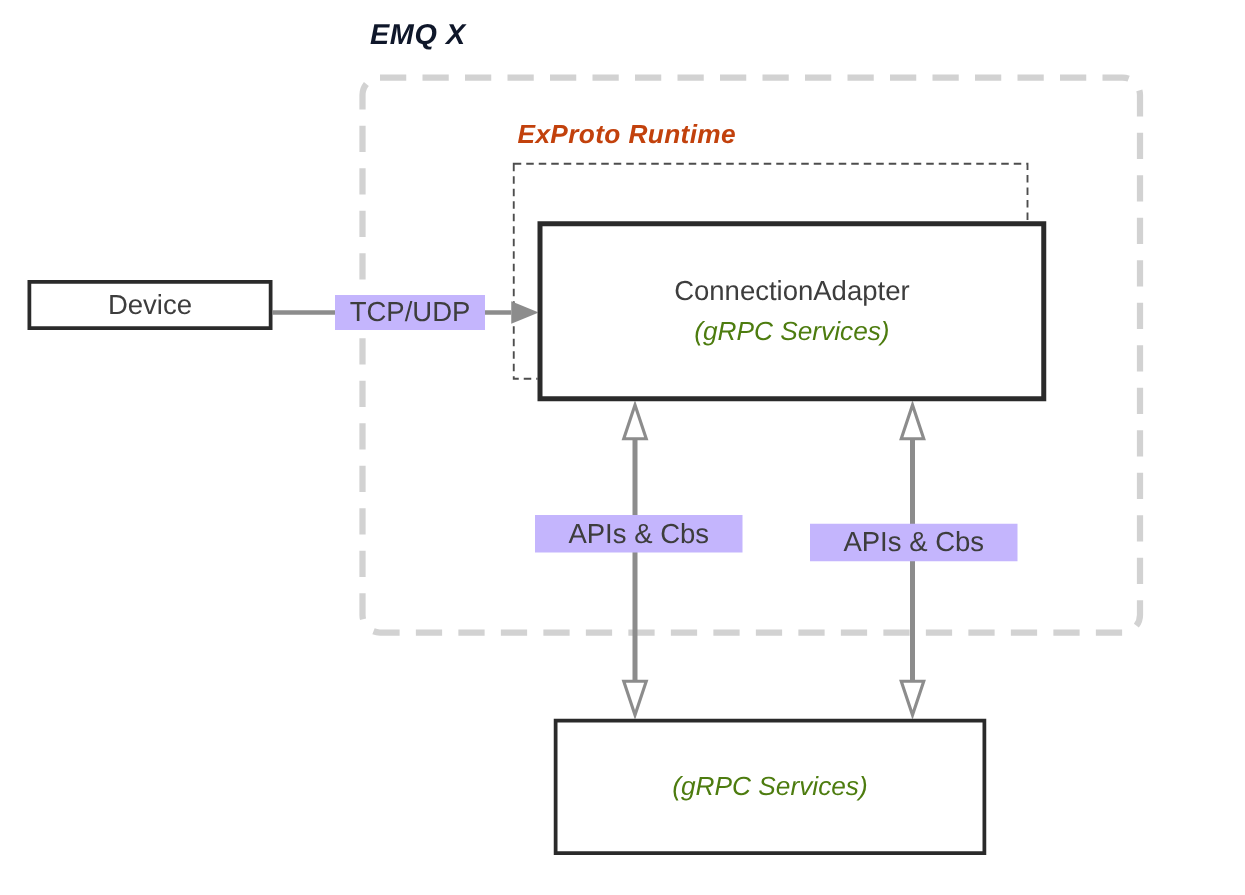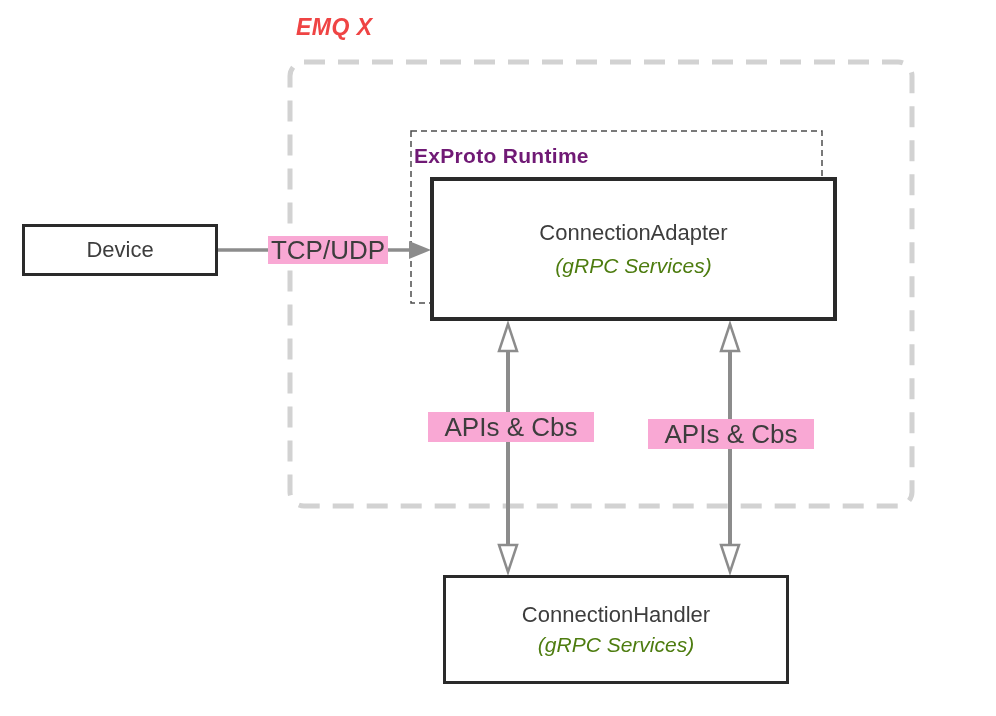--- a/index.html
+++ b/index.html
@@ -20,33 +20,33 @@
     left: 0;
     top: 0;
     z-index: 0;
   }
   .abs { position: absolute; }
 
   .group-title {
     font-style: italic;
     font-weight: 600;
     font-size: 23px;
-    color: #ef4444;
+    color: #0f172a;
     letter-spacing: 0.5px;
     white-space: nowrap;
     z-index: 2;
   }
   .runtime-title {
+    font-style: italic;
     font-weight: 600;
     font-size: 21px;
-    color: #701a75;
+    color: #c2410c;
     letter-spacing: 0.3px;
     white-space: nowrap;
     z-index: 2;
-    margin-top: 48px;
   }
 
   .node-box {
     box-sizing: border-box;
     background: #ffffff;
     border: 4px solid #2a2a2a;
     display: flex;
     flex-direction: column;
     align-items: center;
     justify-content: center;
@@ -61,40 +61,40 @@
   .node-subtitle {
     font-style: italic;
     font-size: 21px;
     color: #4d7c0f;
     line-height: 1.3;
     white-space: nowrap;
   }
 
   #device-box {
     left: 22px; top: 224px;
-    width: 196px; height: 52px;
+    width: 196px; height: 40px;
     border-width: 3px;
   }
   #adapter-box {
     left: 430px; top: 177px;
     width: 407px; height: 144px;
     border-width: 4px;
     gap: 5px;
   }
   #handler-box {
     left: 443px; top: 575px;
     width: 346px; height: 109px;
     border-width: 3.5px;
     gap: 3px;
   }
 
   .edge-label {
-    background: #f9a8d4;
+    background: #c4b5fd;
     color: #3d3d3d;
-    font-size: 26px;
+    font-size: 22px;
     text-align: center;
     z-index: 2;
   }
   #tcpudp-label {
     left: 268px; top: 236px;
     width: 120px;
     line-height: 28px;
     white-space: nowrap;
   }
   .v-label {
@@ -134,21 +134,20 @@
   <div id="device-box" class="abs node-box">
     <div class="node-title">Device</div>
   </div>
 
   <div id="adapter-box" class="abs node-box">
     <div class="node-title">ConnectionAdapter</div>
     <div class="node-subtitle">(gRPC Services)</div>
   </div>
 
   <div id="handler-box" class="abs node-box">
-    <div class="node-title">ConnectionHandler</div>
     <div class="node-subtitle">(gRPC Services)</div>
   </div>
 
   <div id="tcpudp-label" class="abs edge-label">TCP/UDP</div>
 
   <div id="socket-label" class="abs edge-label v-label">
     <div>APIs &amp; Cbs</div>
   </div>
 
   <div id="pubsub-label" class="abs edge-label v-label">

